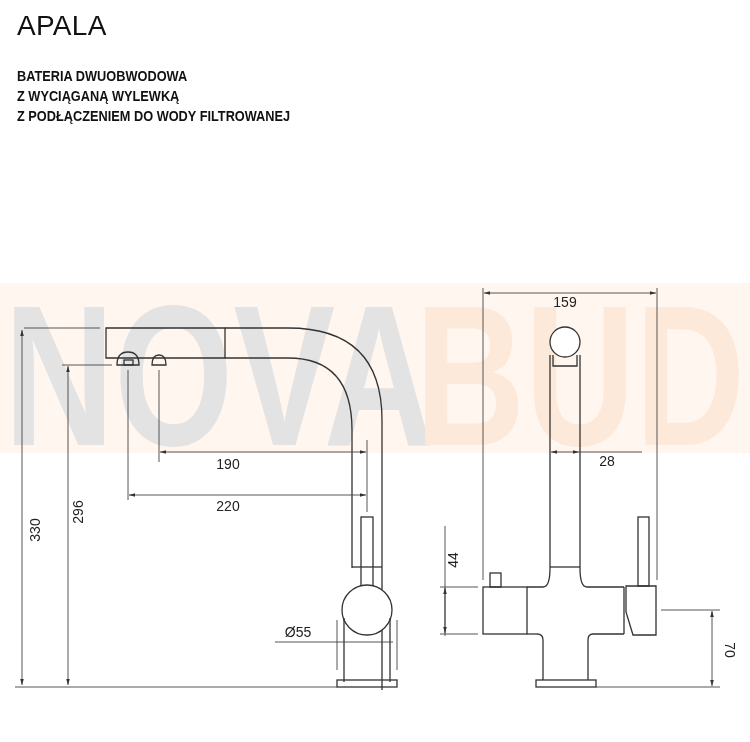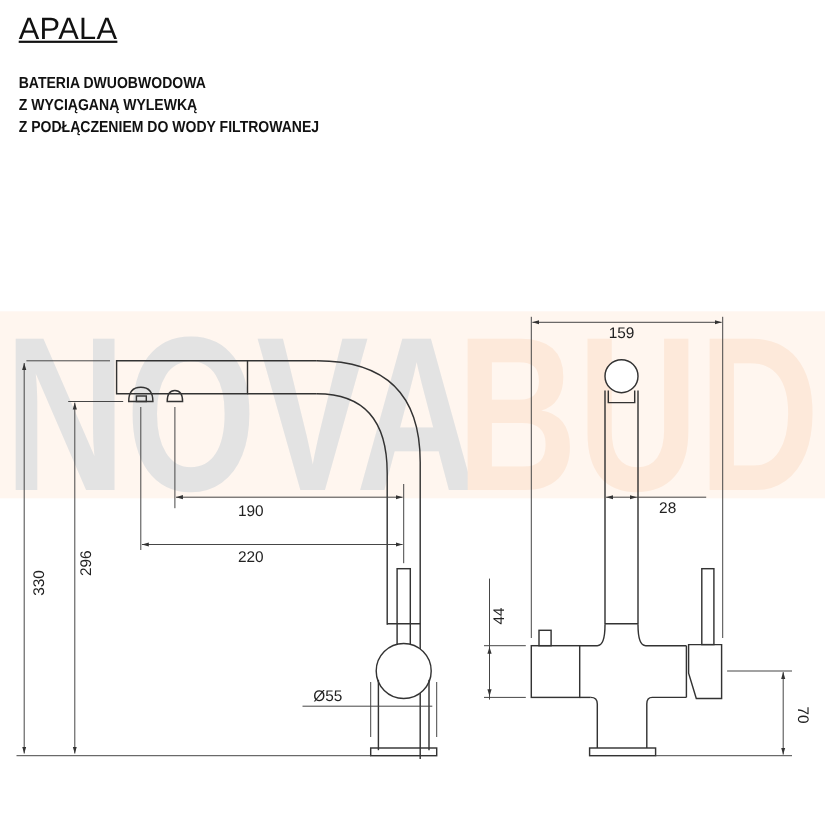--- a/index.html
+++ b/index.html
@@ -1,19 +1,19 @@
 <!DOCTYPE html>
 <html><head>
 <meta charset="utf-8">
 <style>
   html, body { margin: 0; padding: 0; background: #ffffff; }
   body { width: 750px; height: 742px; position: relative; overflow: hidden;
          font-family: "Liberation Sans", sans-serif; color: #111; }
   .title { position: absolute; left: 17px; top: 10px; font-size: 28px; font-weight: normal;
-           letter-spacing: 0.3px; margin: 0; text-decoration: underline; }
+           letter-spacing: 0.3px; margin: 0; }
   .subtitle { position: absolute; left: 17px; top: 66px; font-size: 14.5px; font-weight: bold;
               line-height: 20px; margin: 0; transform: scaleX(0.88); transform-origin: left top; }
   .subtitle div { white-space: nowrap; }
   svg.drawing { position: absolute; left: 0; top: 0; }
   .wm { font-family: "Liberation Sans", sans-serif; font-weight: bold; }
   .dimtxt { font-family: "Liberation Sans", sans-serif; font-size: 14px; fill: #222; }
 </style>
 </head>
 <body>
 

